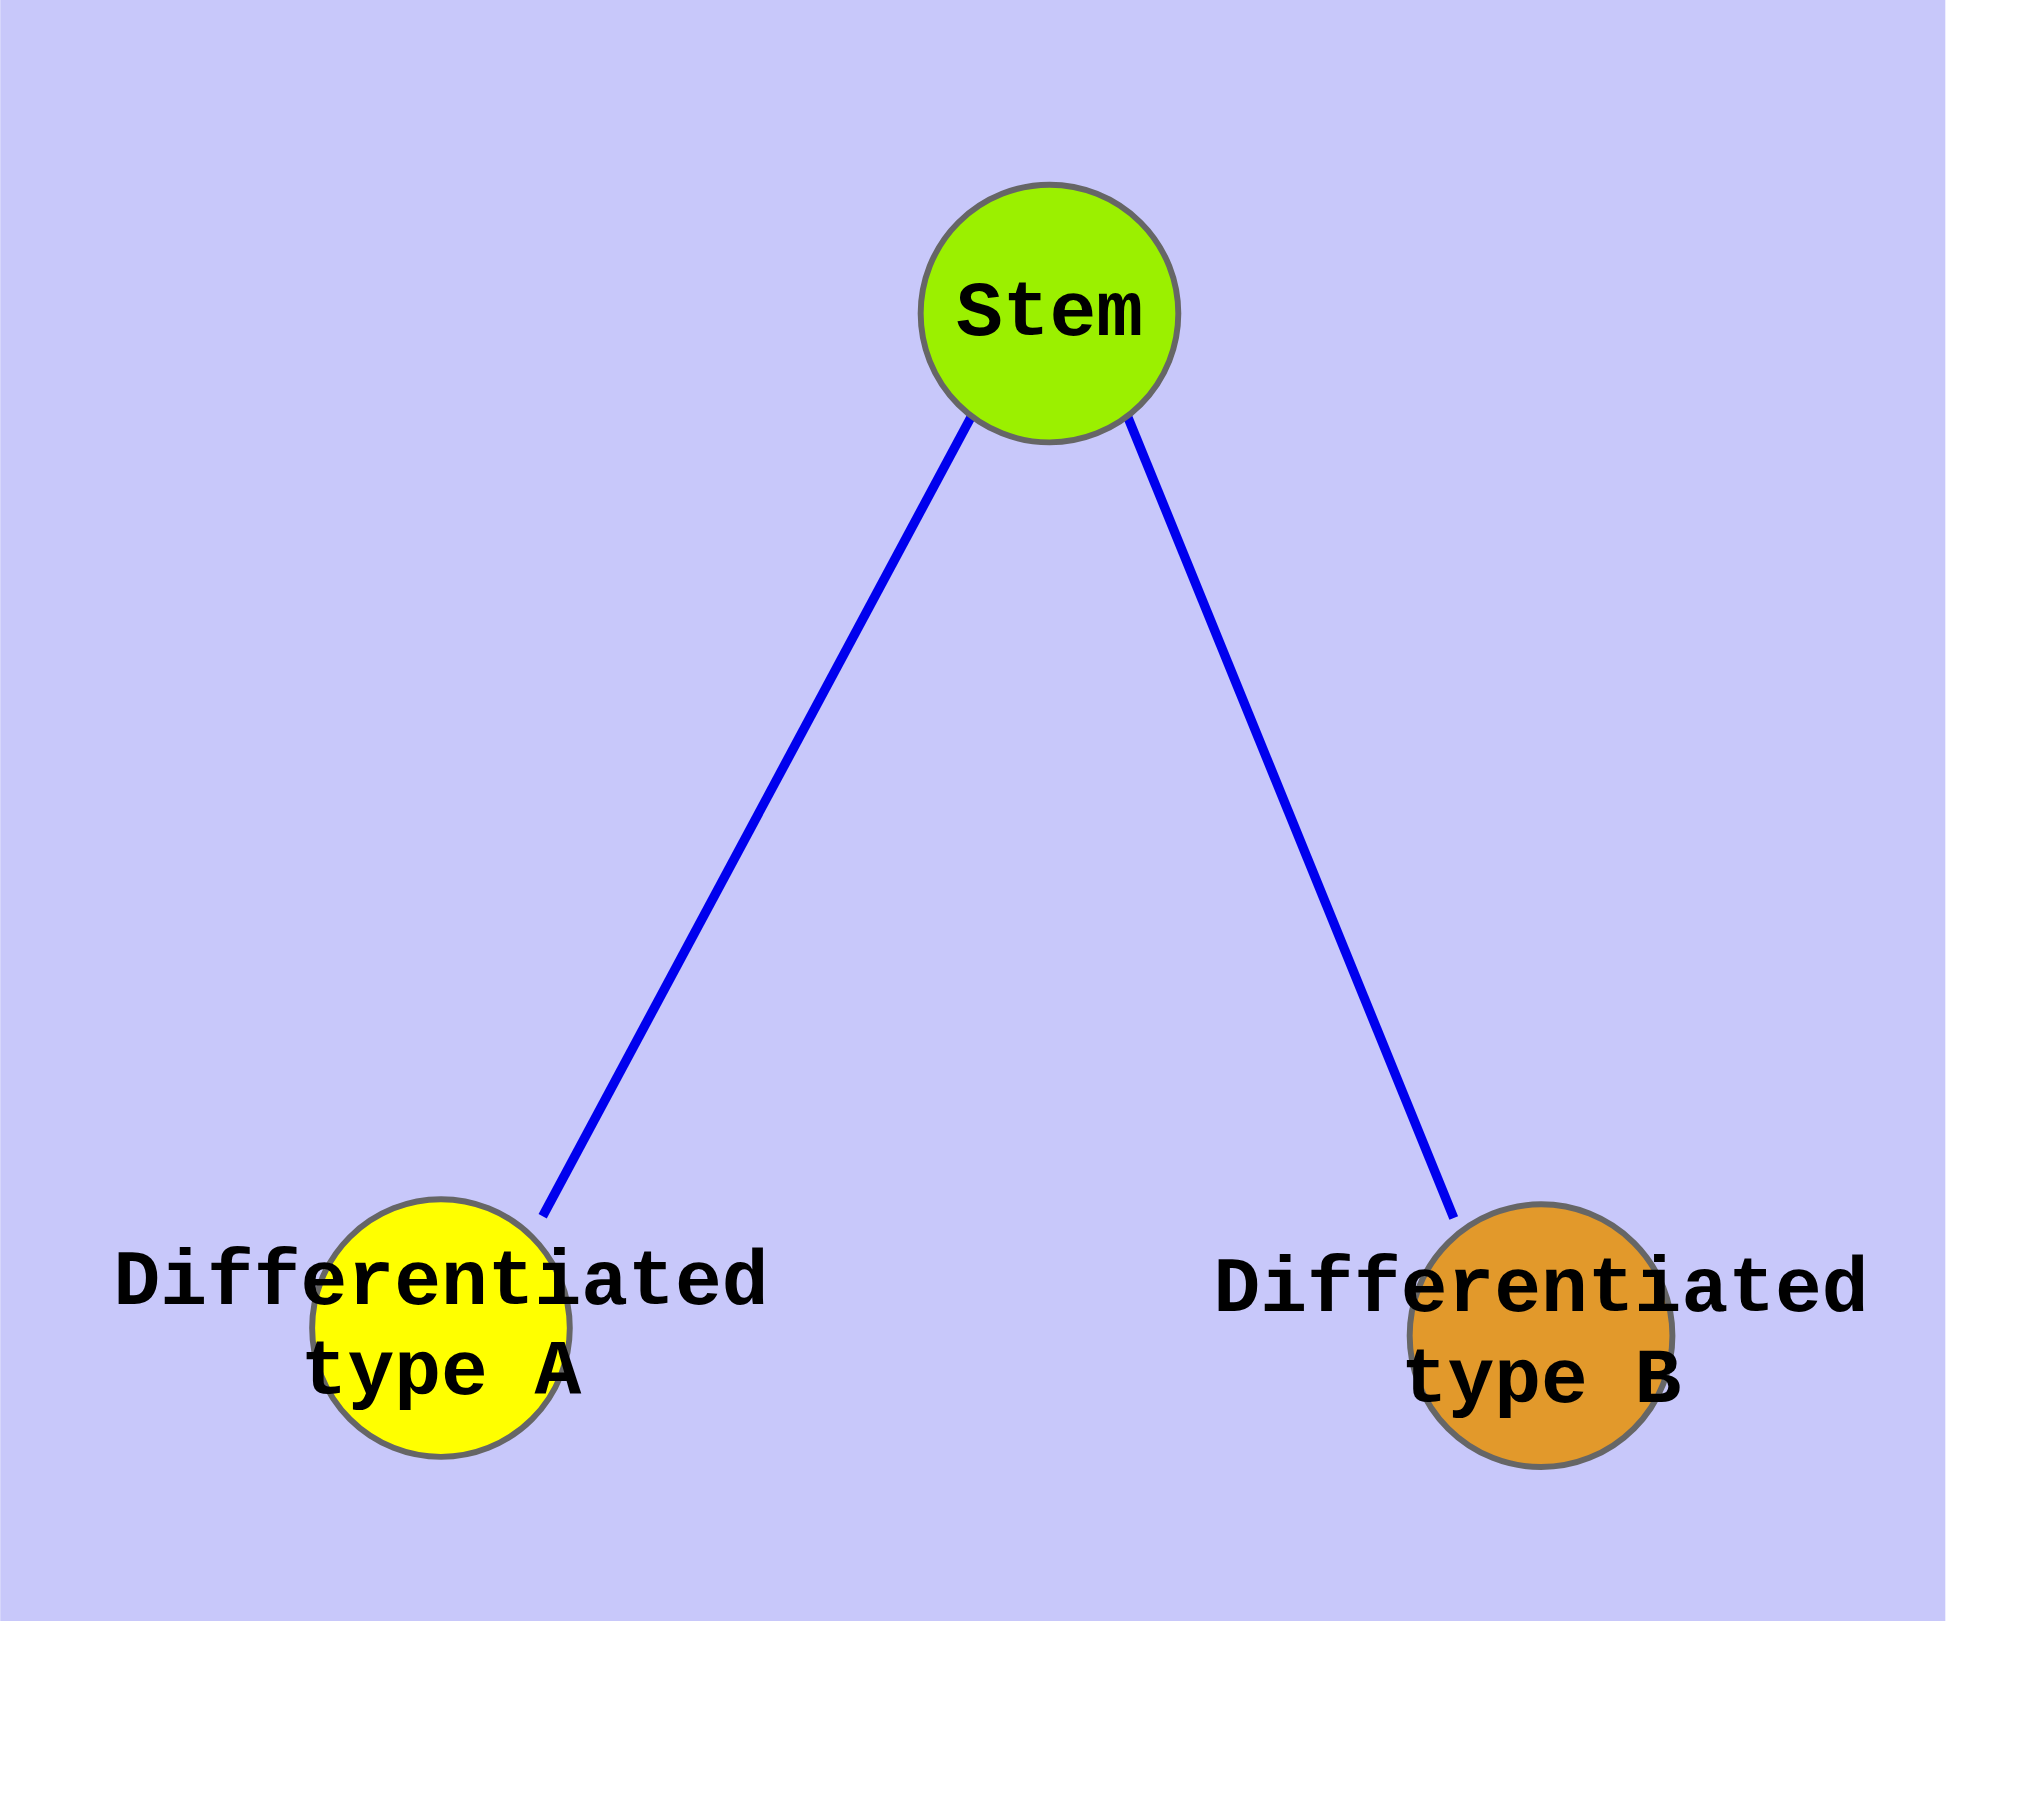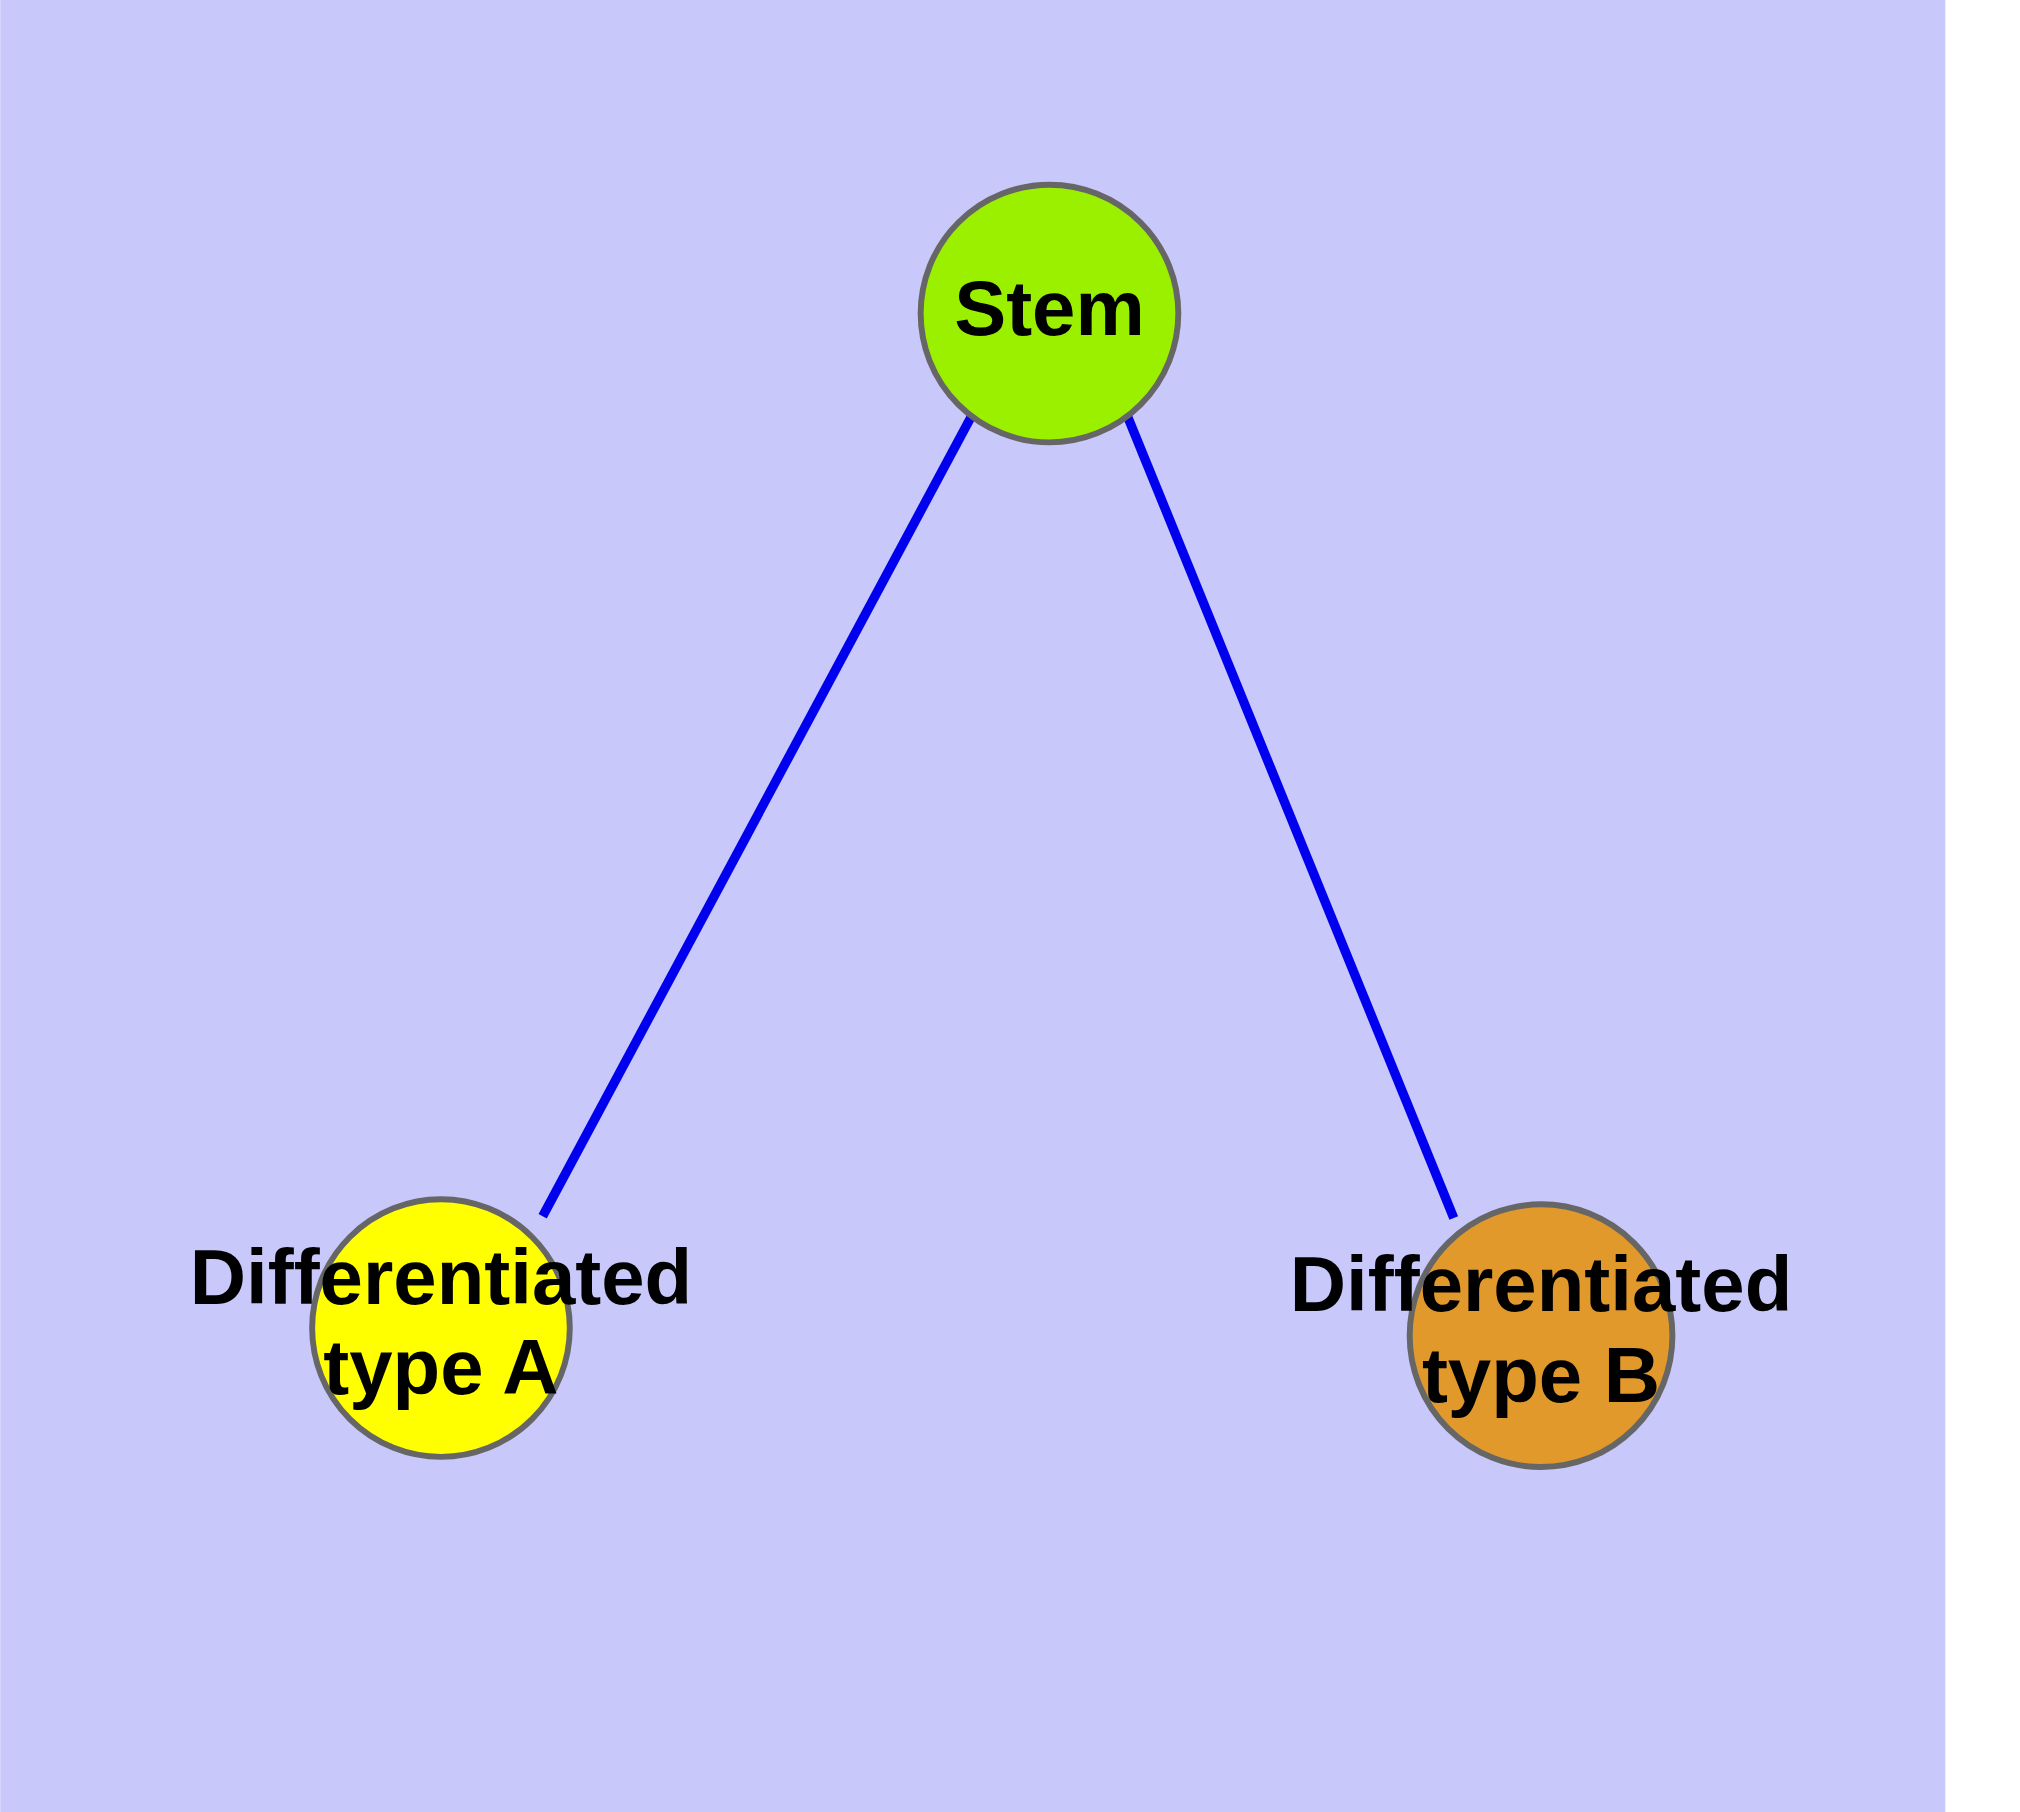--- a/index.html
+++ b/index.html
@@ -3,23 +3,23 @@
 <meta charset="utf-8">
 <style>
   html, body {
     margin: 0;
     padding: 0;
     background: #ffffff;
   }
   #stage {
     position: relative;
     width: 2021px;
-    height: 1812px;
+    height: 1621px;
     overflow: hidden;
-    font-family: Liberation Sans, sans-serif;
+    font-family: Liberation Mono, monospace;
   }
   #graph-canvas {
     position: absolute;
     left: 0;
     top: 0;
     width: 2021px;
     height: 1812px;
     display: block;
   }
   .node-label {

